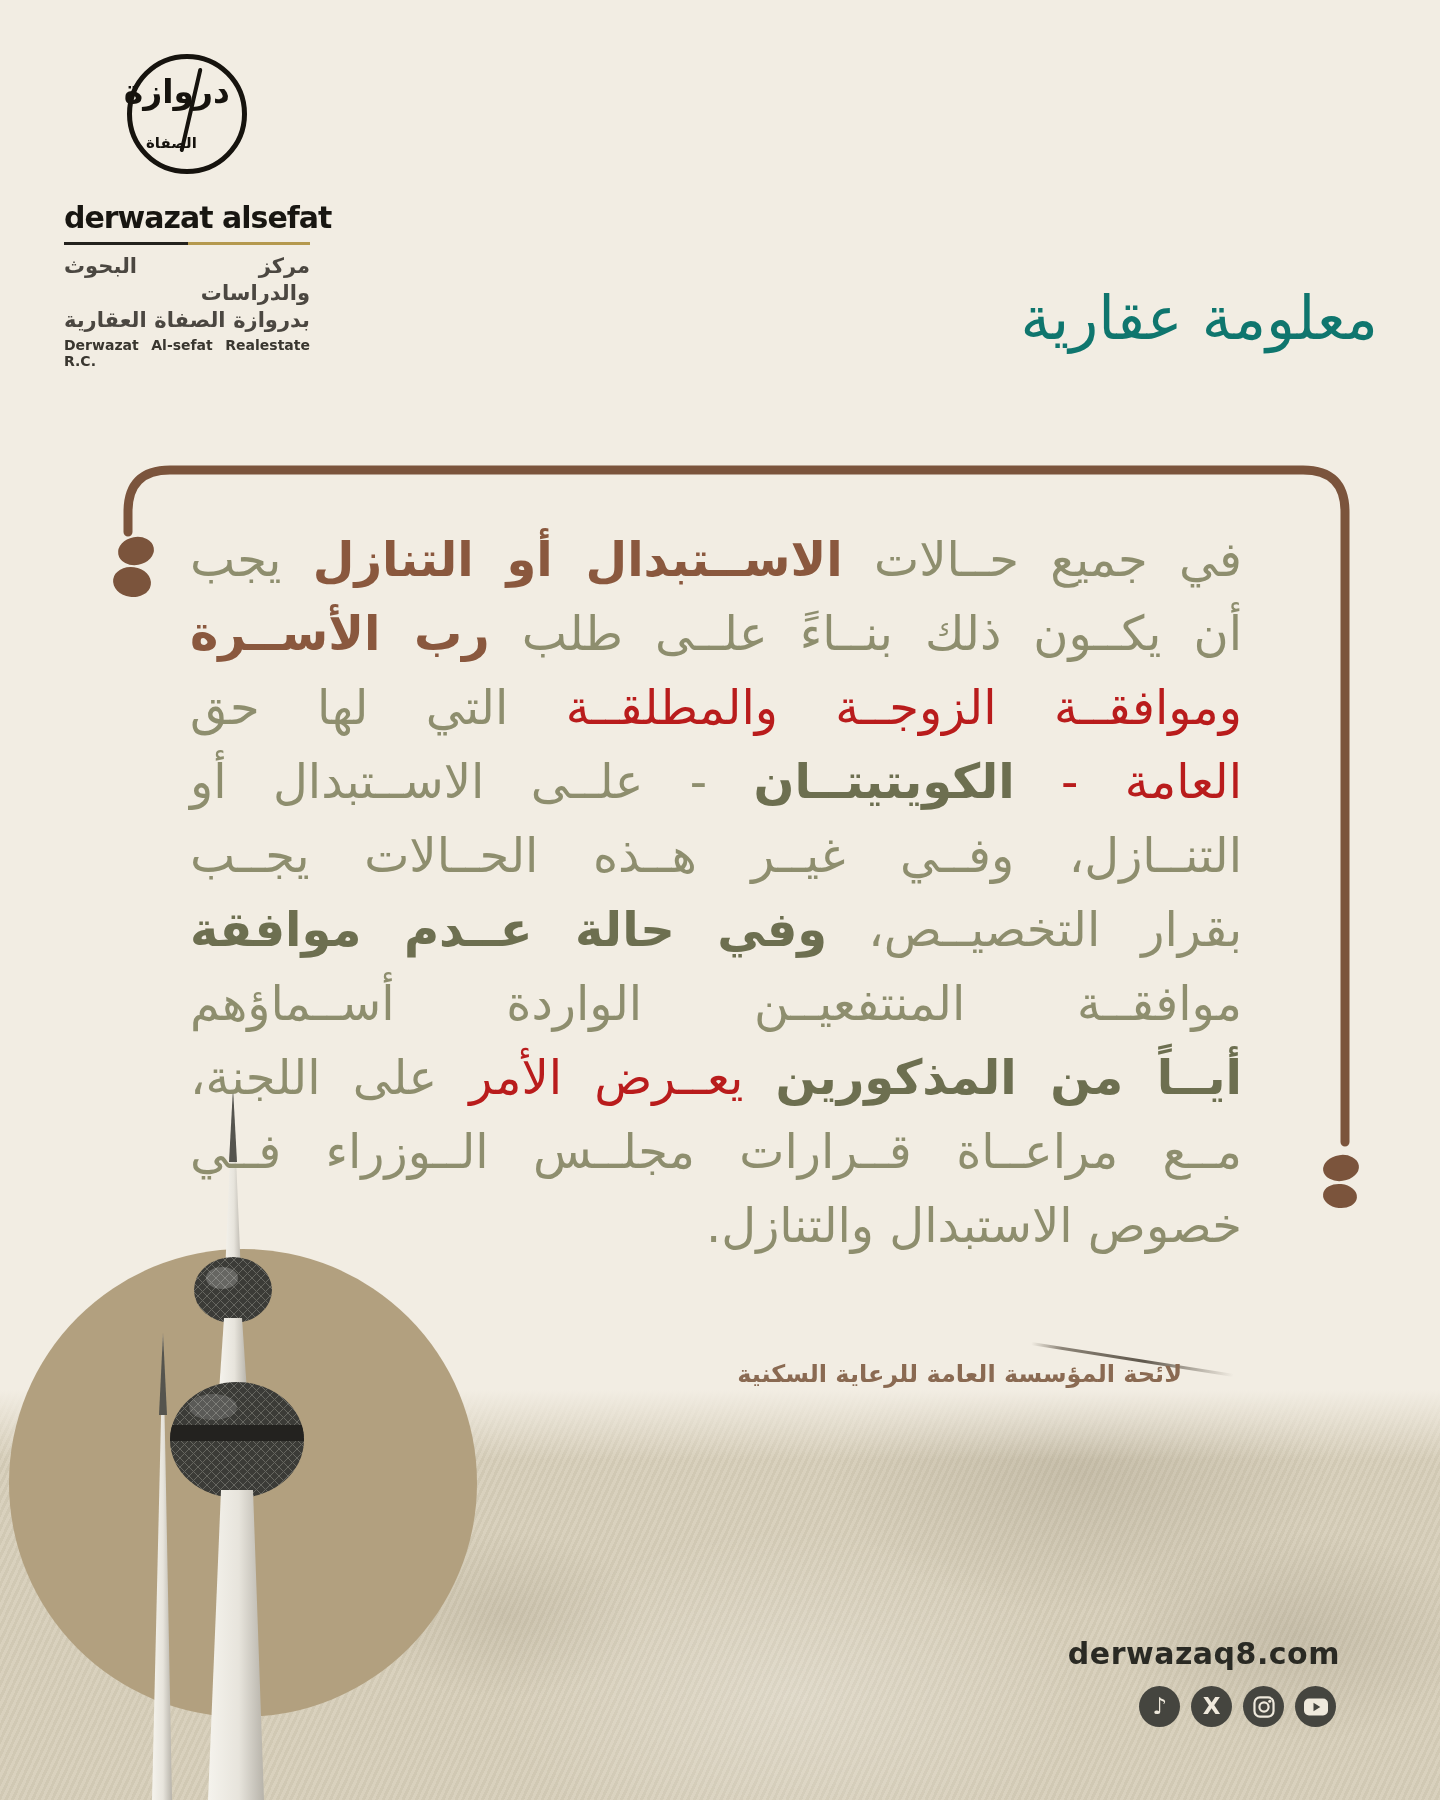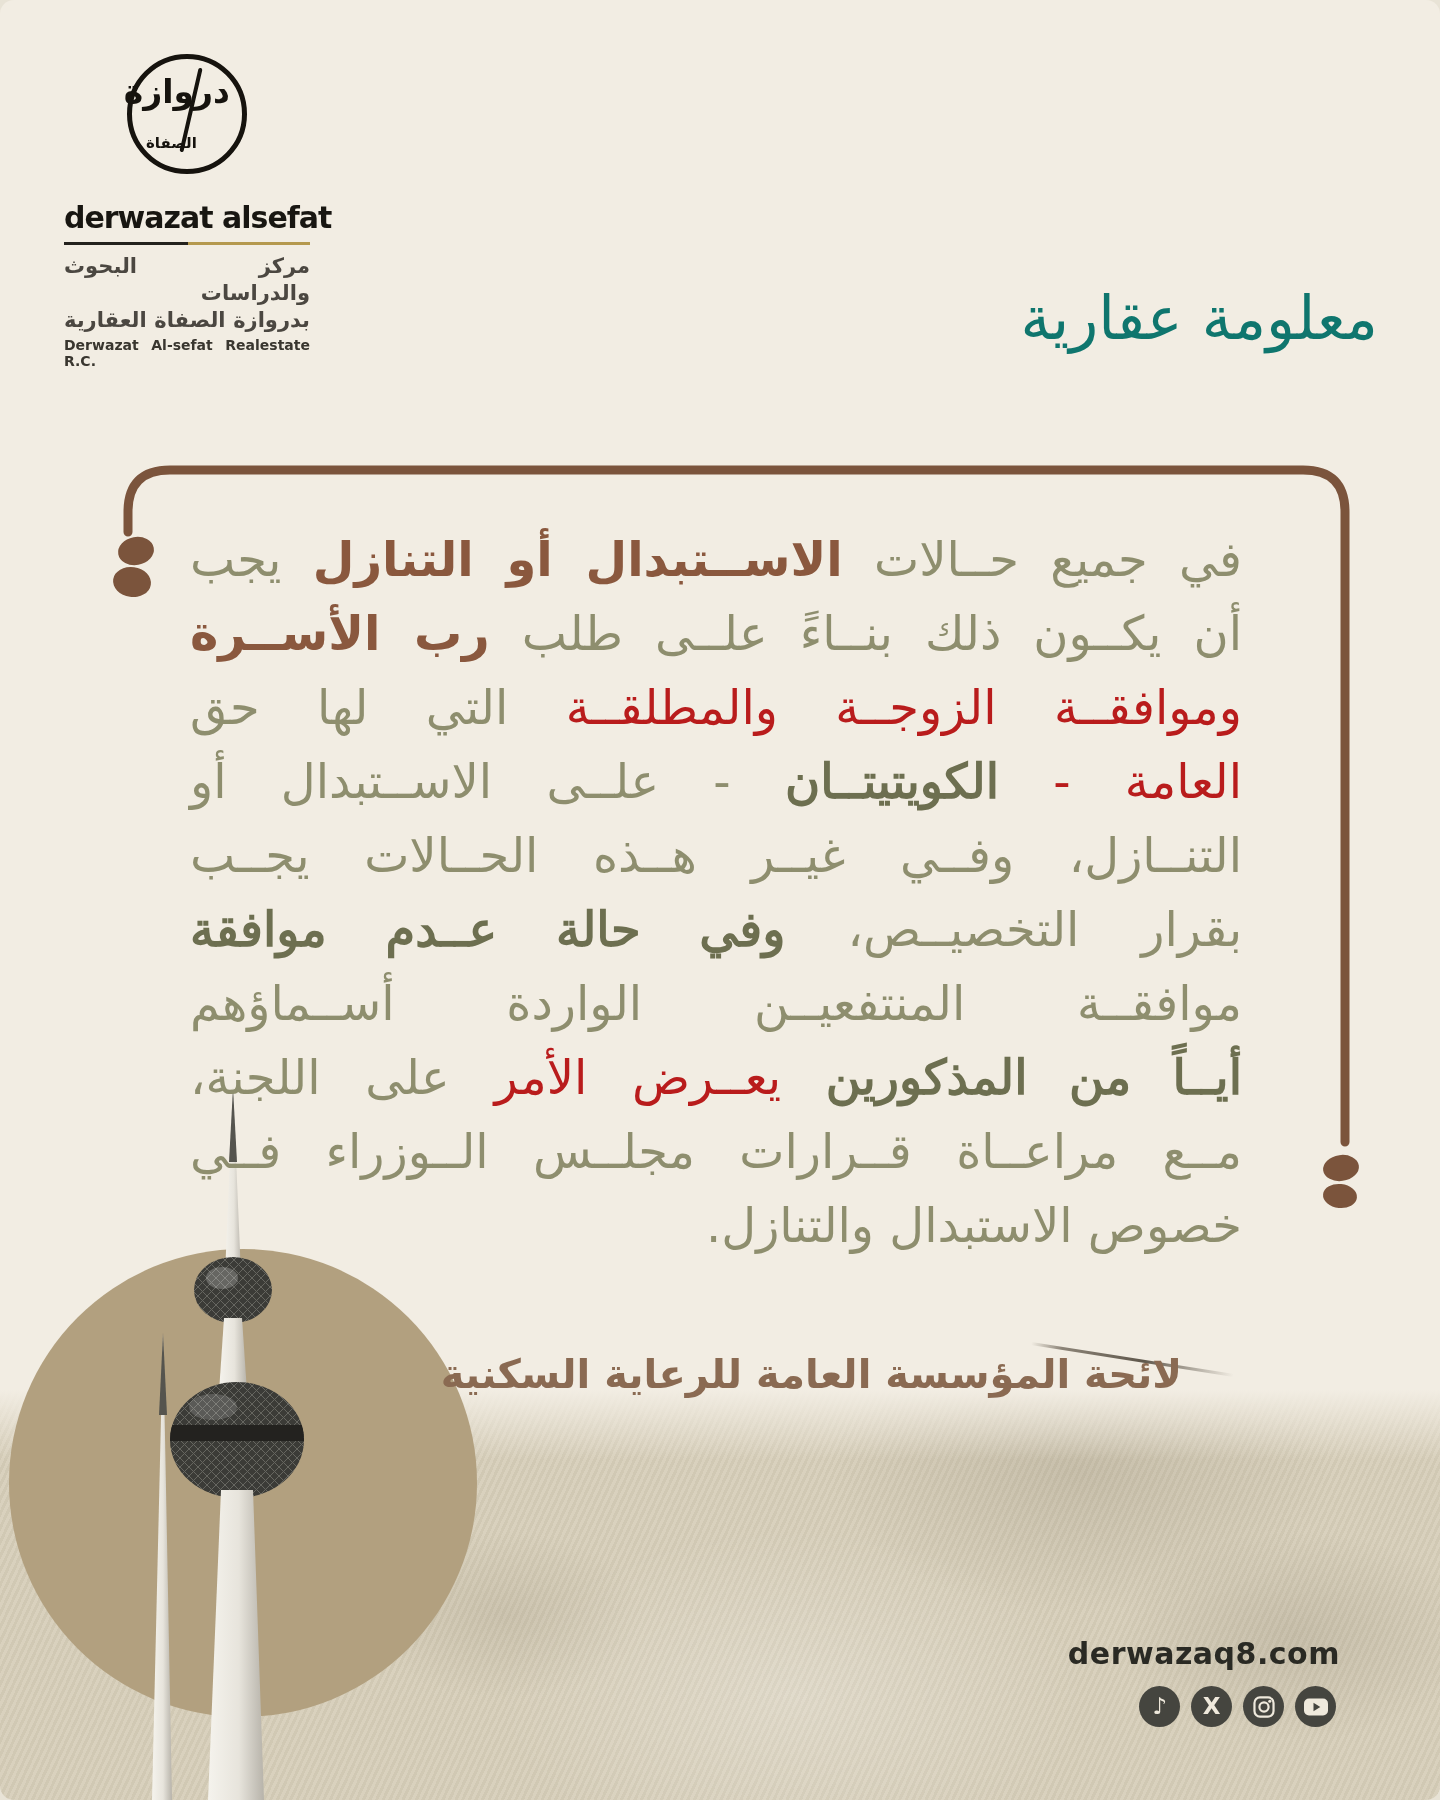--- a/index.html
+++ b/index.html
@@ -1,20 +1,19 @@
 <!DOCTYPE html>
 <html lang="ar"><head>
 <meta charset="utf-8">
 <style>
   html,body{margin:0;padding:0;background:#e8e3d6;}
   .poster{
     position:relative; width:1440px; height:1800px; overflow:hidden;
     background:#f2ede3;
     font-family:"DejaVu Sans", sans-serif;
-    border-radius:14px;
   }
   
   .texture{
     position:absolute; left:0; top:1390px; width:1440px; height:410px;
     background-color:#d7cfba;
     background-image:
       radial-gradient(ellipse 300px 160px at 15% 30%, rgba(255,255,255,0.30), transparent 70%),
       radial-gradient(ellipse 360px 200px at 75% 20%, rgba(120,110,88,0.18), transparent 70%),
       radial-gradient(ellipse 420px 240px at 55% 75%, rgba(255,255,255,0.22), transparent 70%),
       radial-gradient(ellipse 260px 150px at 90% 60%, rgba(110,100,80,0.16), transparent 70%),
@@ -84,27 +83,27 @@
   .quote-block{
     position:absolute; left:190px; top:522px; width:1052px;
     direction:rtl;
   }
   .qline{
     height:74px; line-height:74px; font-size:48px; color:#8e8e6e;
     text-align:justify; text-align-last:justify;
   }
   .qline.last{ text-align-last:right; }
   .seg-olive{ color:#8e8e6e; }
-  .seg-olive-bold{ color:#6d6f50; font-weight:700;font-family:Liberation Serif, serif; }
+  .seg-olive-bold{ color:#6d6f50; font-weight:700; }
   .seg-brown-bold{ color:#8a583e; font-weight:700; }
   .seg-red{ color:#b91c1c; }
   
   .caption{
     position:absolute; right:258px; top:1346px;
-    direction:rtl; font-size:40px; font-weight:700; color:#8a6a52; line-height:56px;
+    direction:rtl; font-size:24px; font-weight:700; color:#8a6a52; line-height:56px;
   }
   
   .website{
     position:absolute; right:100px; top:1636px;
     font-size:30px; font-weight:700; color:#2a2a24; letter-spacing:0.5px;
   }
   .social-row{
     position:absolute; right:104px; top:1686px;
     display:flex; gap:11px;
   }

